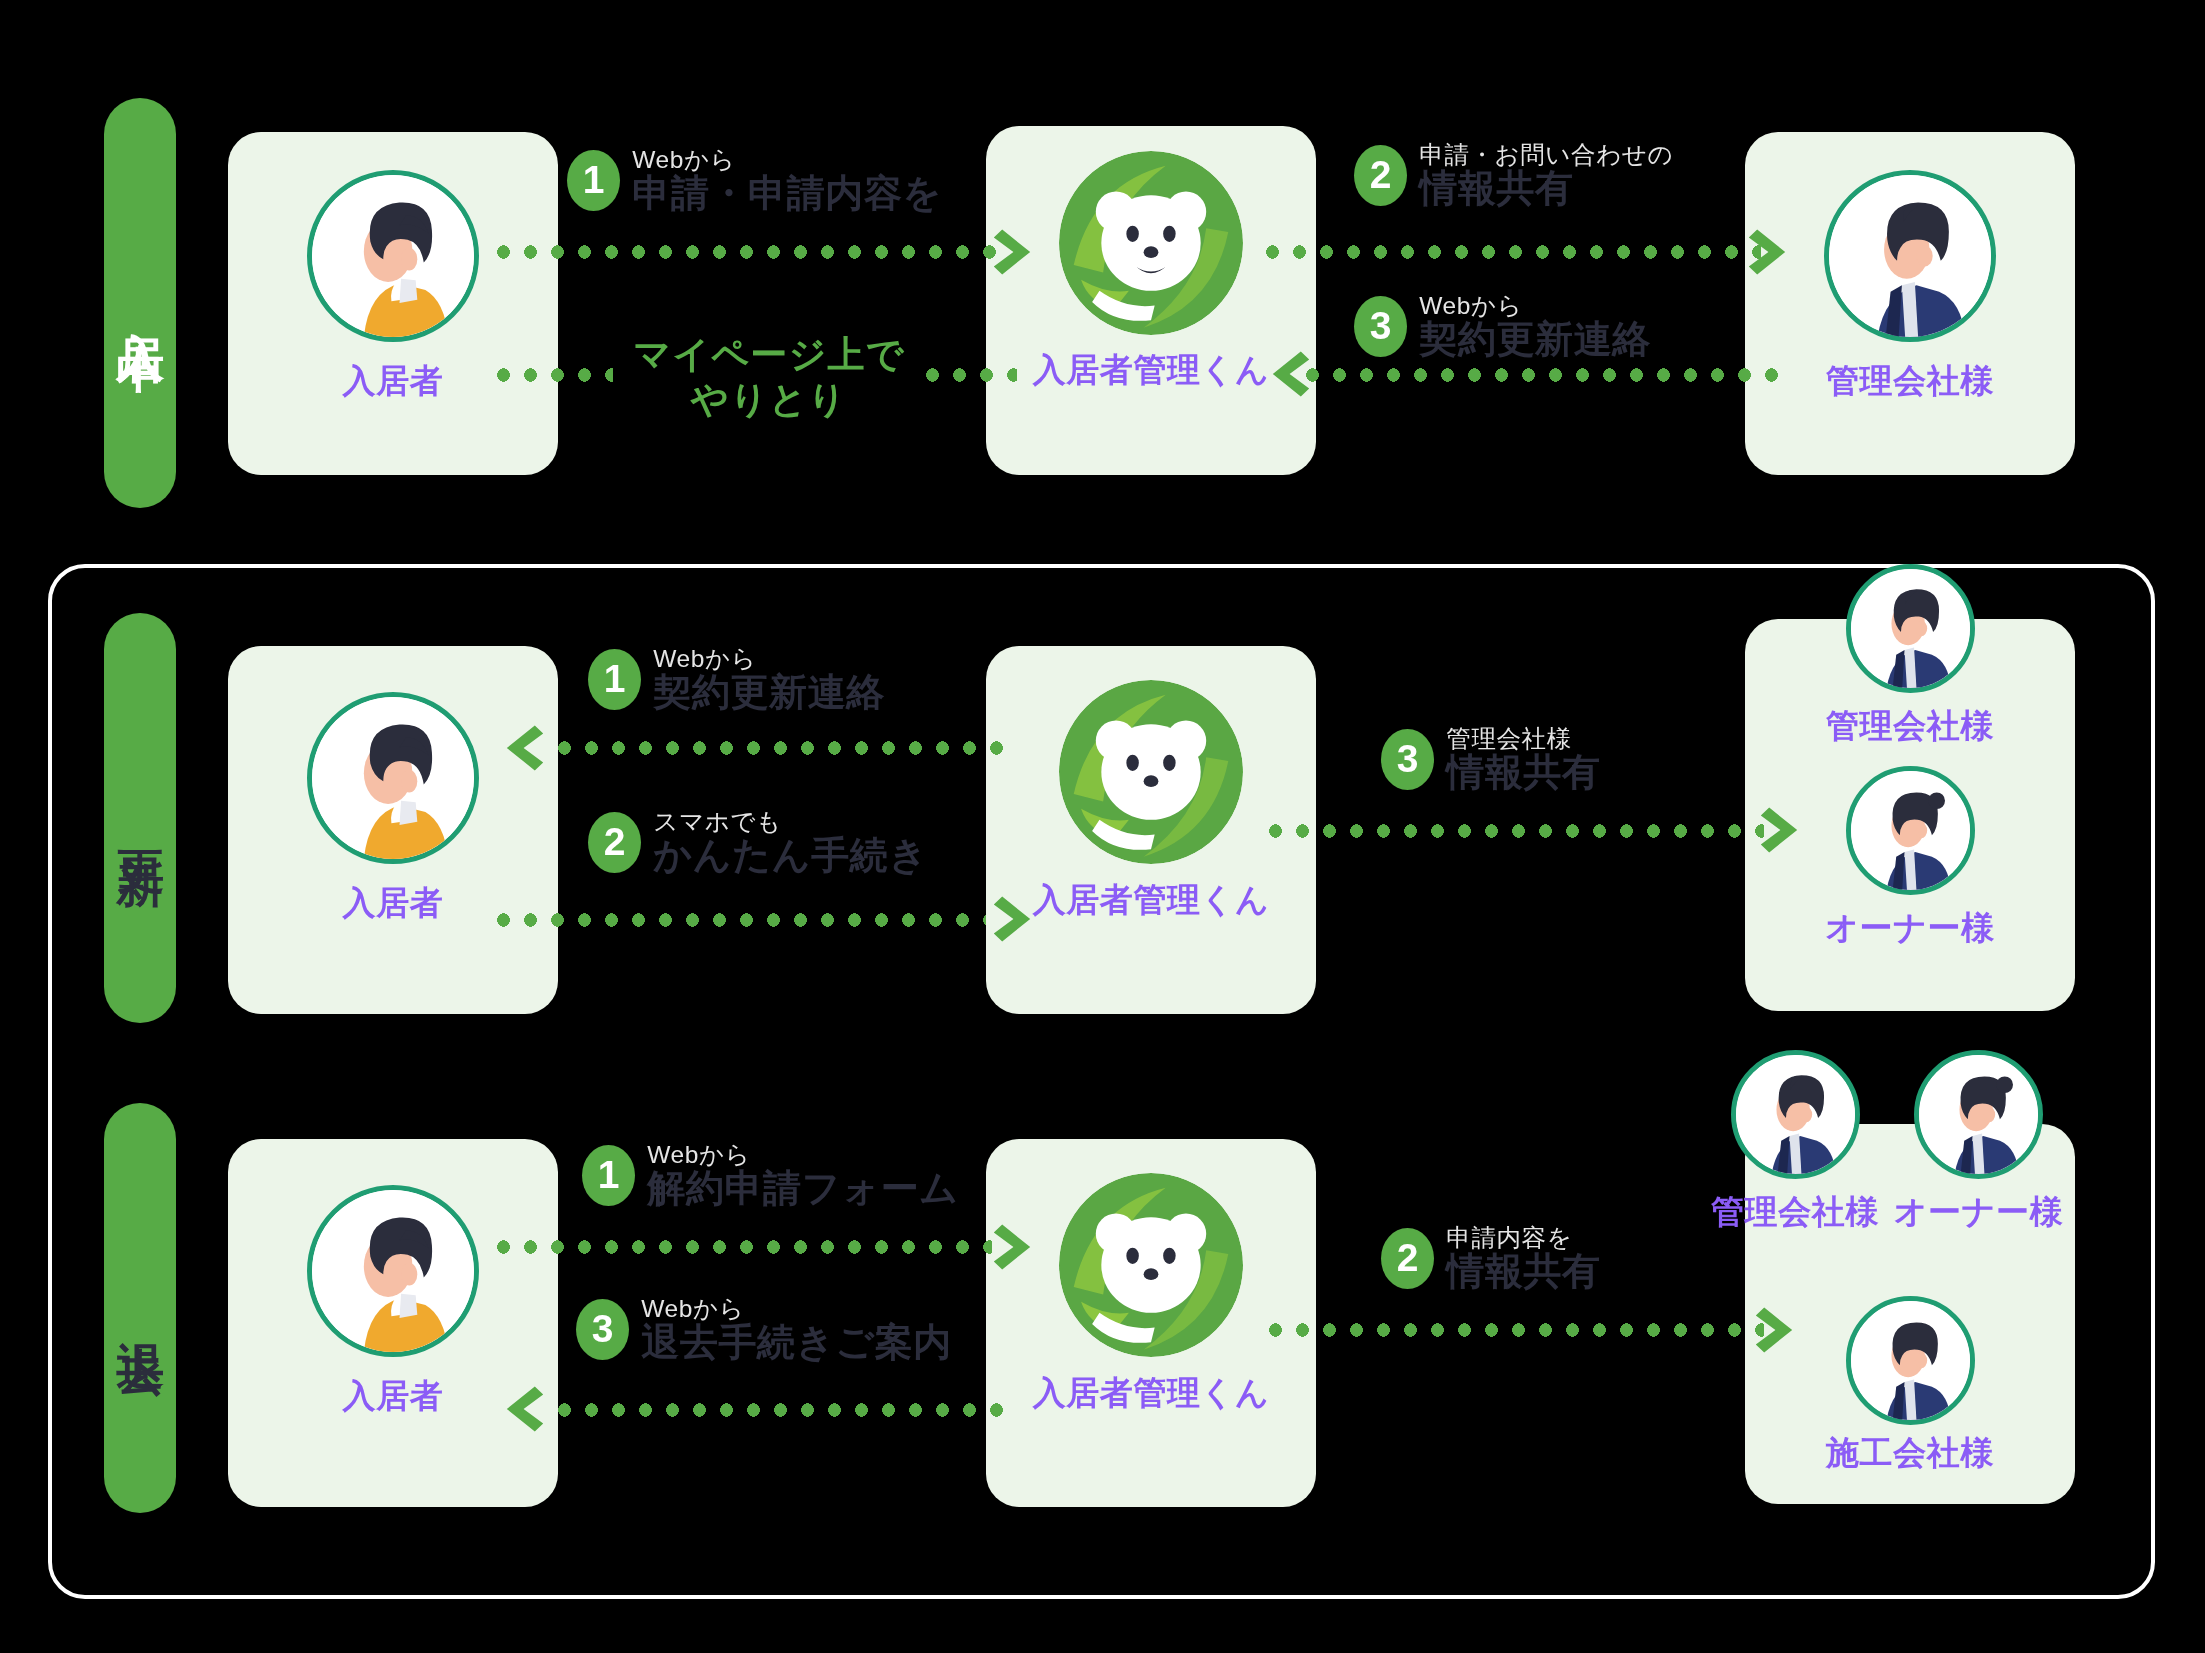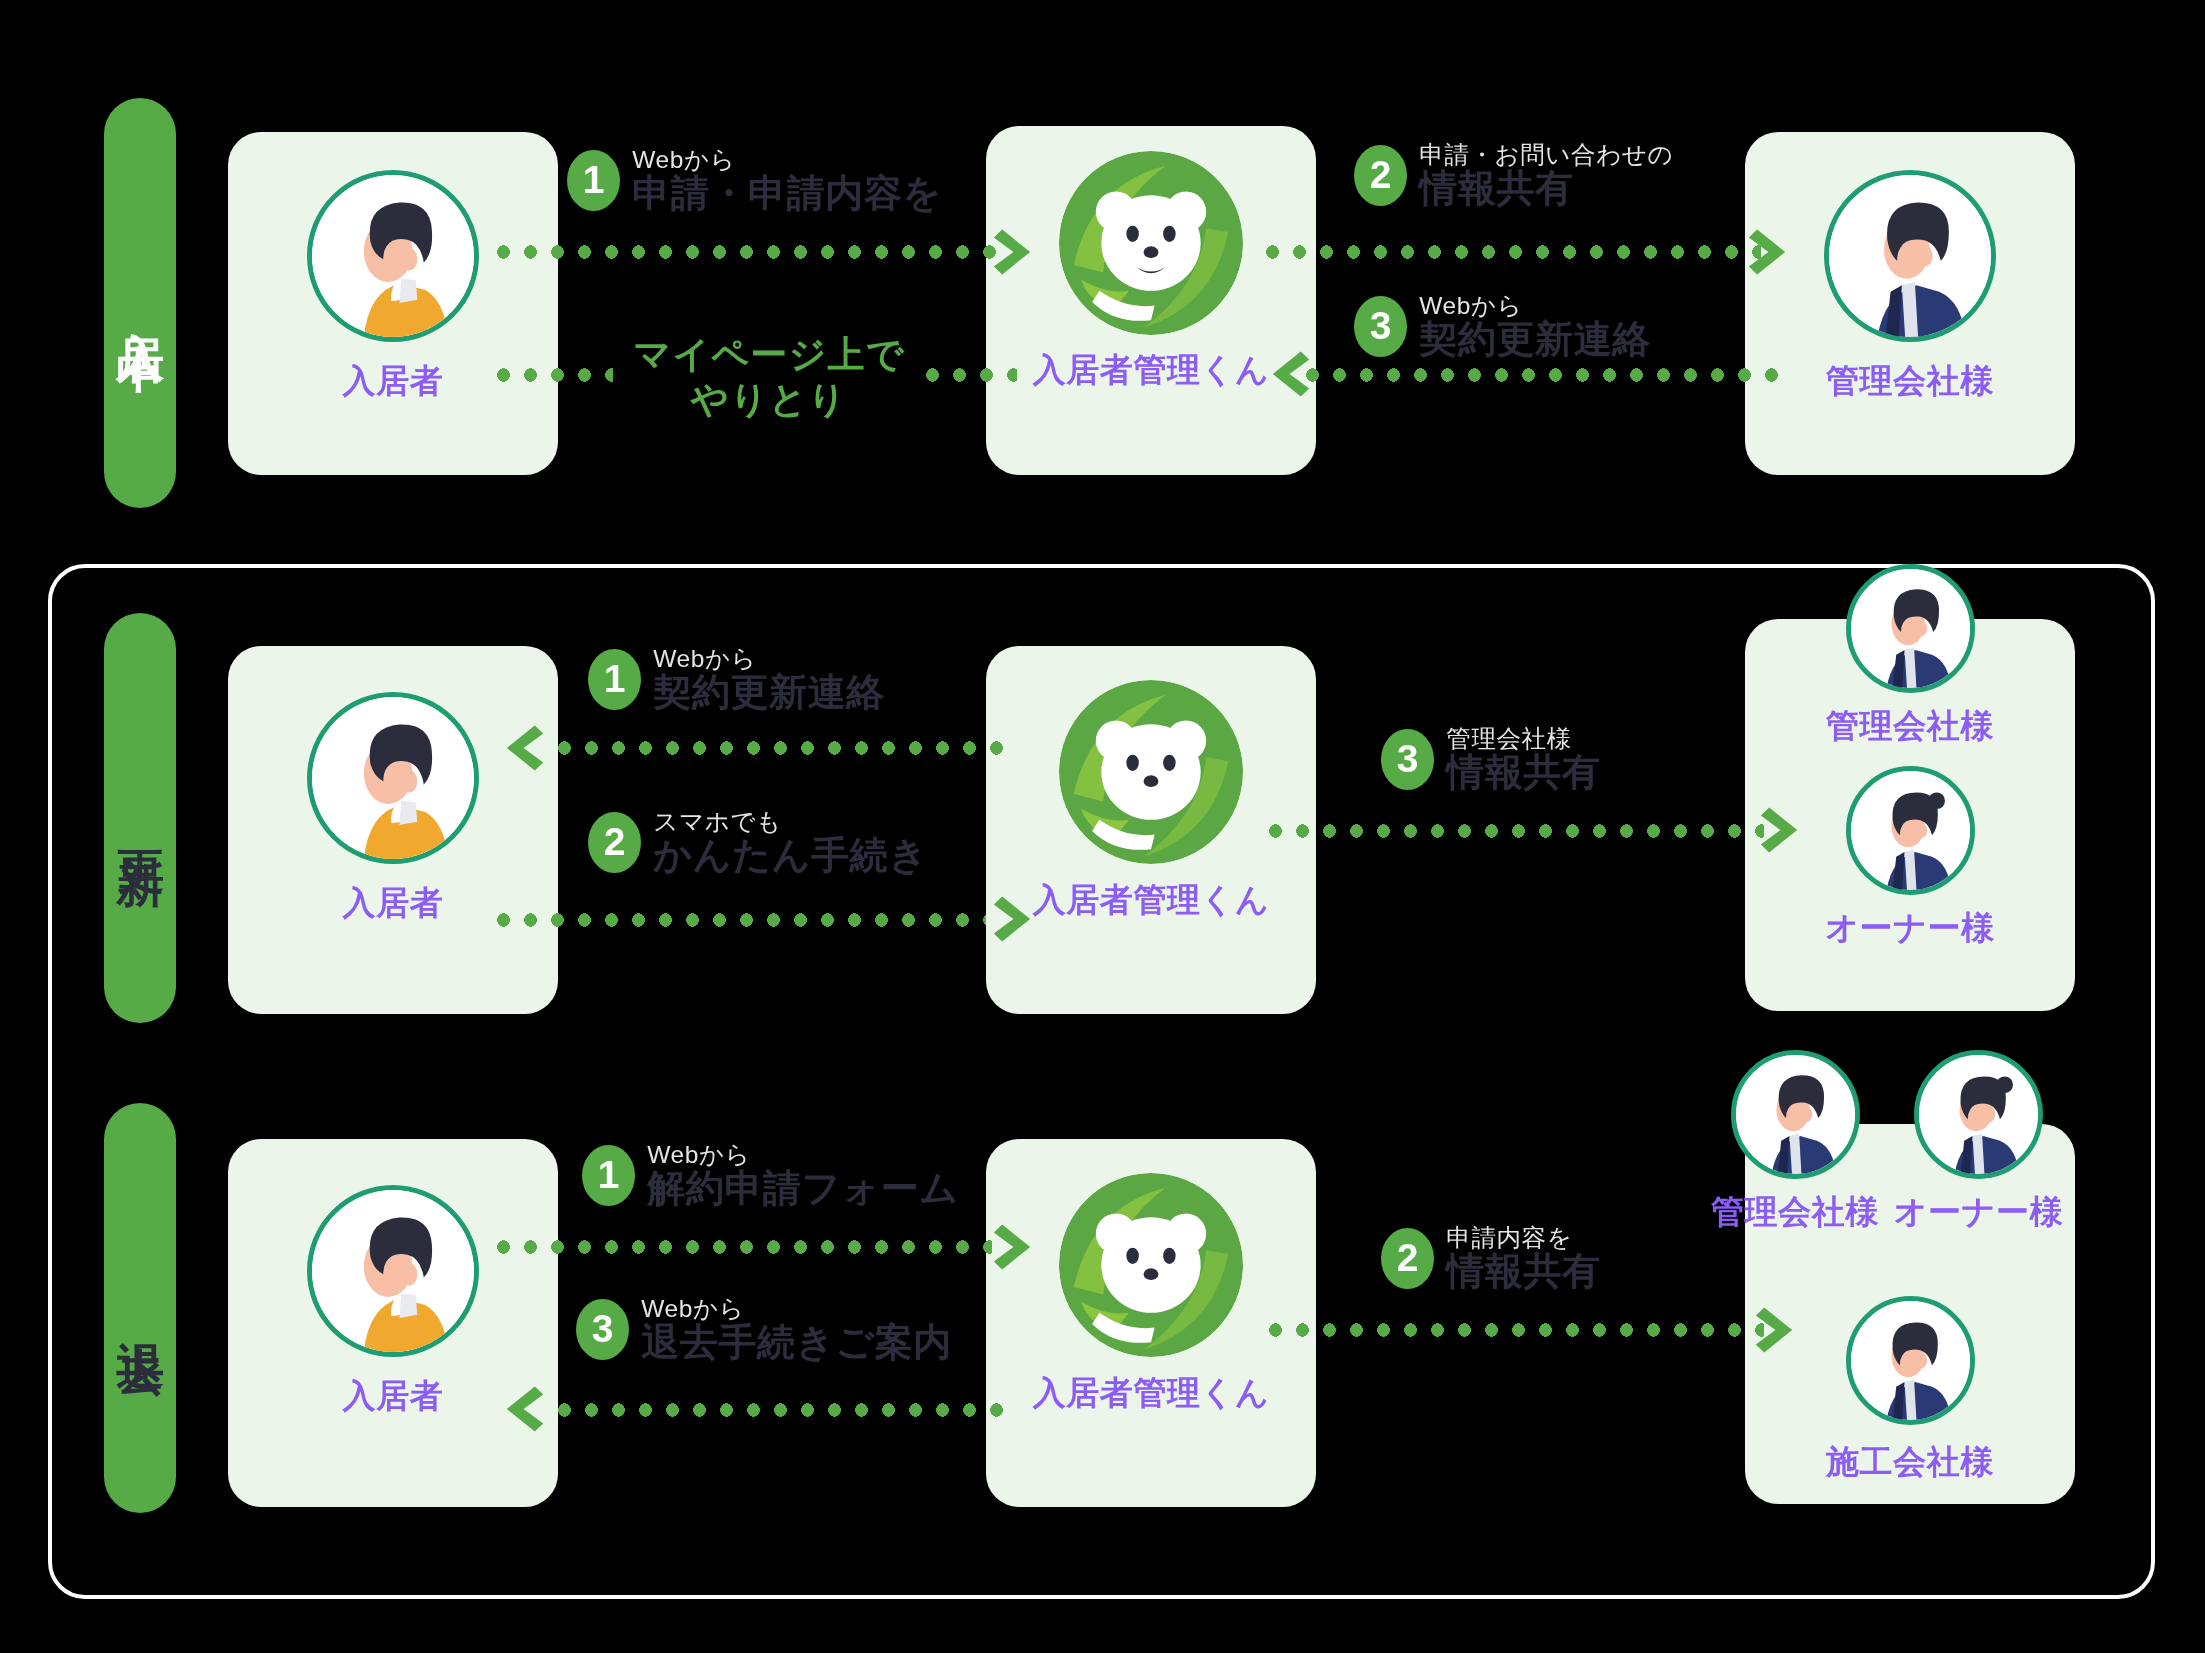--- a/index.html
+++ b/index.html
@@ -468,21 +468,21 @@
         <svg viewBox="0 0 100 100" aria-hidden="true">
           <circle cx="50" cy="50" r="50" fill="#ffffff"></circle>
           <path d="M30 100 q4 -26 24 -32 l14 4 q14 6 16 28 z" fill="#2a3a74"></path>
           <path d="M45 68 l8 -2 2 34 -8 0z" fill="#dfe3ec"></path>
           <path d="M38 72 l7 -4 -2 32 -8 0z" fill="#1d2750"></path>
           <ellipse cx="48" cy="46" rx="14" ry="18" fill="#f6bfa6"></ellipse>
           <path d="M35 41 q-2 -23 20 -23 q18 0 18 18 q0 13 -5 18 q-3 -12 -12 -13 q-10 -1 -13 5 q-2 3 -2 8 q-5 -5 -6 -13z" fill="#2b2d3c"></path>
           <ellipse cx="59" cy="50" rx="5" ry="6.5" fill="#f6bfa6"></ellipse>
         </svg>
       </div>
-      <div class="card-caption" style="margin-top:15px;">施工会社様</div>
+      <div class="card-caption" style="margin-top:6px;">施工会社様</div>
     </div>
   </div>
 
   <div class="dots" style="left:490px; top:1240px; width:502px;"></div>
   <div class="chev" style="left:991px; top:1219px;">
     <svg width="56" height="56" viewBox="0 0 100 100">
         <path d="M20 10 L70 50 L20 90 L5 76 L40 50 L5 24 Z" fill="#57ab46"></path>
       </svg>
   </div>
 

